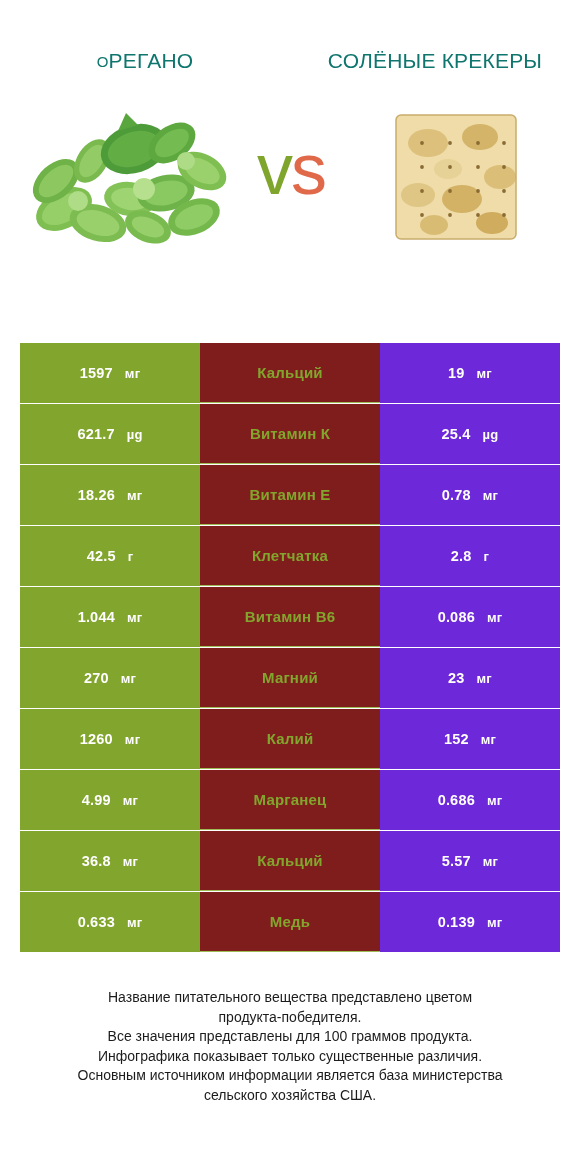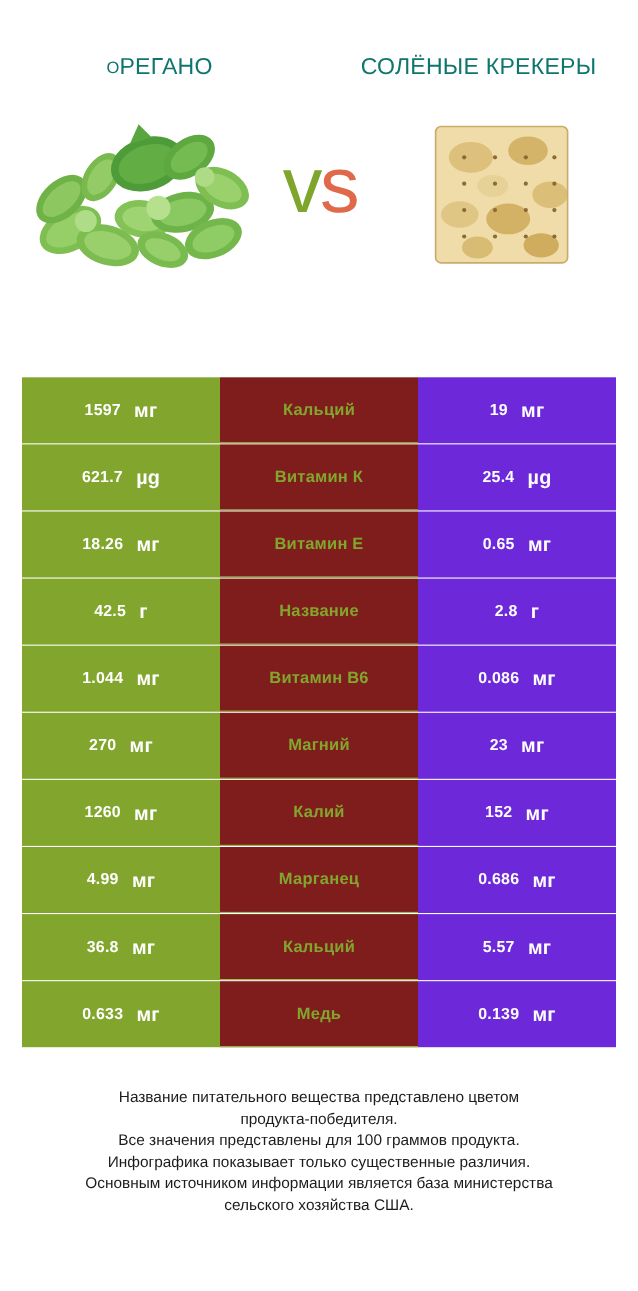--- a/index.html
+++ b/index.html
@@ -106,21 +106,21 @@
   .cell.mid {
     background:#7f1d1d;
     color:#82A62D;
     font-weight:700;
     font-size:15px;
     border-bottom:1px solid #9EBB56;
   }
   .row:last-child .cell.mid { border-bottom:1px solid #9EBB56; }
   .cell .unit {
     font-weight:700;
-    font-size:18px;
+    font-size:13px;
     margin-left:12px;
   }
 
   
   .footer {
     position:absolute;
     left:0; top:988px;
     width:580px;
     text-align:center;
     padding:0 26px;
@@ -245,30 +245,30 @@
           <span class="unit">µg</span>
         </div>
       </div>
       <div class="row">
         <div class="cell left">
           <span>18.26</span>
           <span class="unit">мг</span>
         </div>
         <div class="cell mid">Витамин Е</div>
         <div class="cell right">
-          <span>0.65</span>
+          <span>0.78</span>
           <span class="unit">мг</span>
         </div>
       </div>
       <div class="row">
         <div class="cell left">
           <span>42.5</span>
           <span class="unit">г</span>
         </div>
-        <div class="cell mid">Название</div>
+        <div class="cell mid">Клетчатка</div>
         <div class="cell right">
           <span>2.8</span>
           <span class="unit">г</span>
         </div>
       </div>
       <div class="row">
         <div class="cell left">
           <span>1.044</span>
           <span class="unit">мг</span>
         </div>

